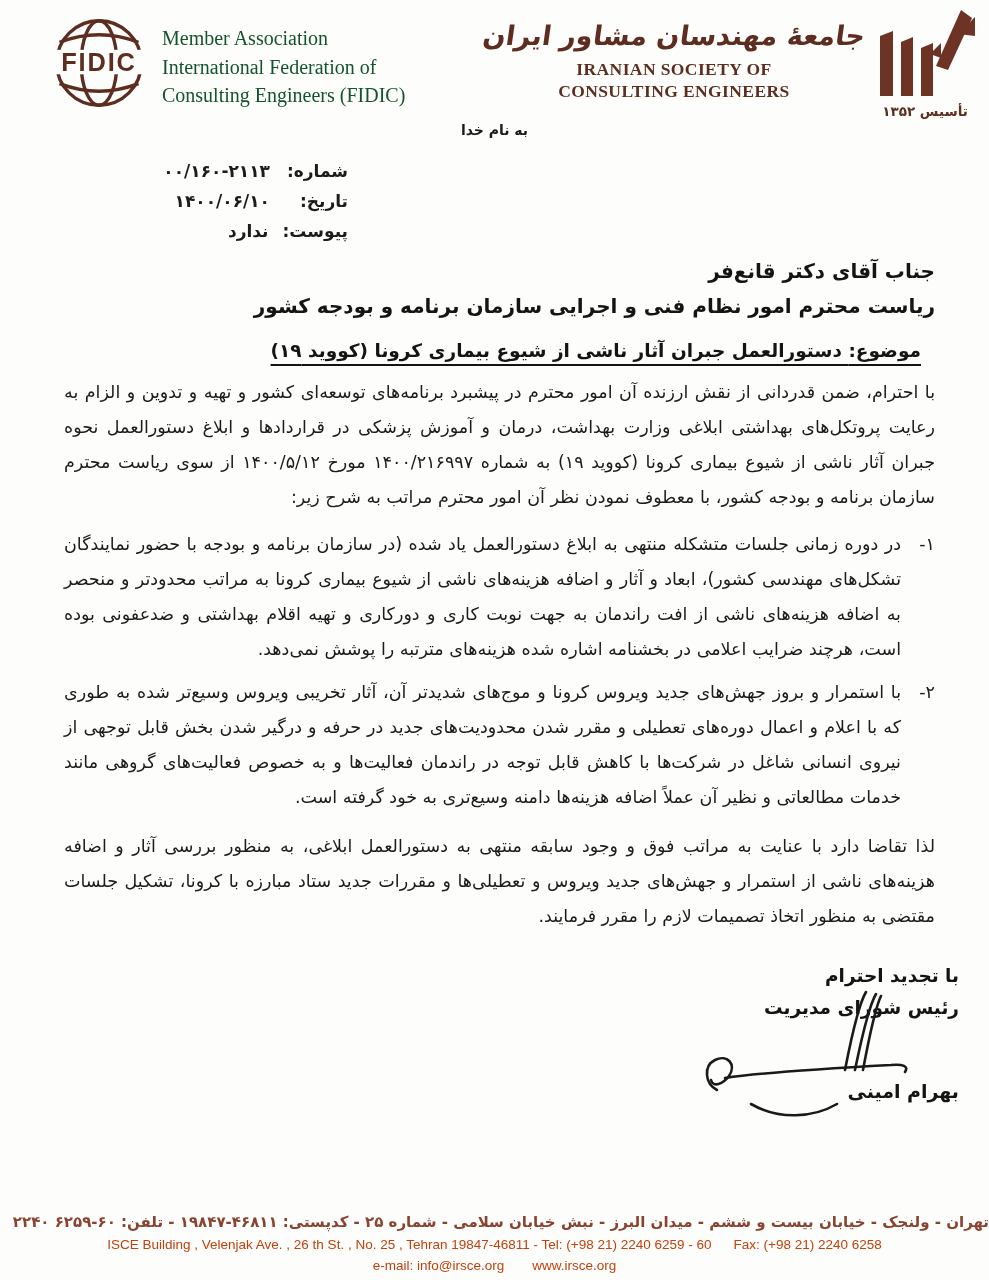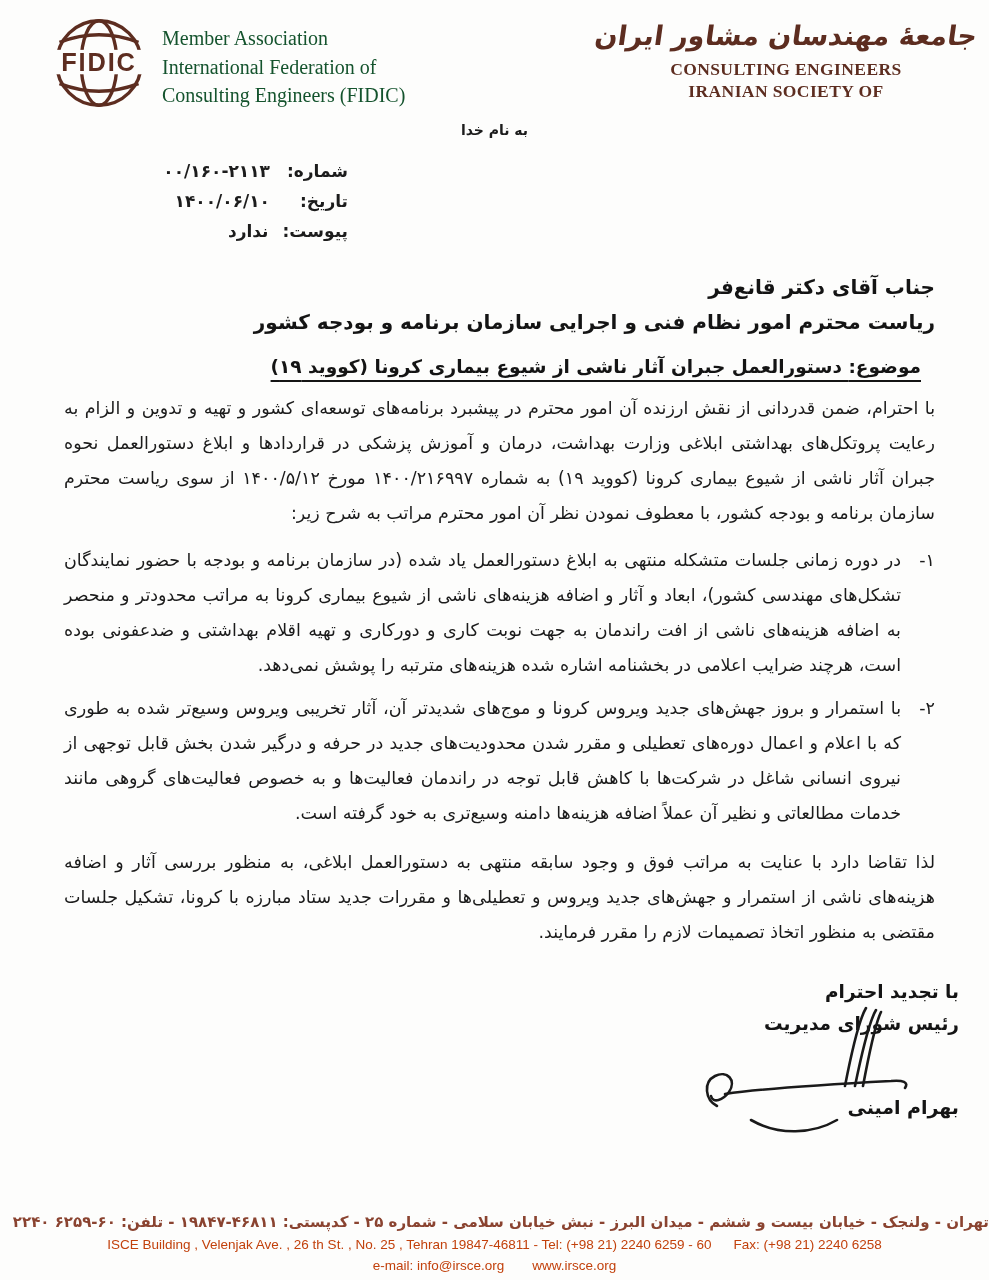--- a/index.html
+++ b/index.html
@@ -22,21 +22,21 @@
   .isce-en{ font-family:"Liberation Serif", serif; font-weight:700; font-size:17.5px; line-height:22px; letter-spacing:.4px; margin-top:7px; white-space:nowrap; }
   .isce-mark{ width:104px; text-align:center; }
   .isce-est{ color:#5d2d20; font-size:13.5px; font-weight:600; margin-top:1px; direction:rtl; white-space:nowrap; }
   
   .bismillah{ text-align:center; font-size:14px; font-weight:700; margin-top:0; }
   .meta{ width:300px; margin:18px auto 0 48px; direction:rtl; font-size:17px; font-weight:600; }
   .meta-row{ display:flex; gap:14px; line-height:30px; }
   .meta-label{ flex:0 0 64px; }
   .meta-value{ white-space:nowrap; }
   
-  .recipient{ direction:rtl; text-align:right; padding:0 54px 0 64px; margin-top:24px;
+  .recipient{ direction:rtl; text-align:right; padding:0 54px 0 64px; margin-top:8px;
               font-size:20px; font-weight:700; line-height:35px; color:#141414; }
   .subject{ direction:rtl; text-align:right; padding:0 68px 0 64px; margin-top:16px;
             font-size:18.5px; font-weight:700; color:#141414; }
   .subject-inner{ text-decoration:underline; text-underline-offset:7px; text-decoration-thickness:1.5px; }
   .letter-body{ direction:rtl; text-align:justify; padding:0 54px 0 64px; margin-top:14px;
                 font-size:17.5px; line-height:35px; color:#1b1b1b; }
   .letter-body p.intro{ margin-bottom:12px; }
   .list-item{ display:flex; gap:8px; margin-bottom:8px; }
   .list-marker{ flex:0 0 26px; }
   .list-text{ flex:1; text-align:justify; }
@@ -80,23 +80,36 @@
         <div>Member Association</div>
         <div>International Federation of</div>
         <div>Consulting Engineers (FIDIC)</div>
       </div>
     </div>
 
     <div class="isce-block">
       <div class="isce-text">
         <div class="isce-fa">جامعۀ مهندسان مشاور ایران</div>
         <div class="isce-en">
+          <div>IRANIAN SOCIETY OF</div>
           <div>CONSULTING ENGINEERS</div>
-          <div>IRANIAN SOCIETY OF</div>
         </div>
+      </div>
+      <div class="isce-mark">
+        <svg width="102" height="92" viewBox="0 0 102 92">
+          <g fill="#6d3325">
+            <polygon points="6,30 19,25 19,90 6,90"></polygon>
+            <polygon points="27,36 39,31 39,90 27,90"></polygon>
+            <polygon points="47,42 59,37 59,90 47,90"></polygon>
+            <polygon points="56,48 67,37 67,52"></polygon>
+            <polygon points="62,60 87,4 98,12 74,64"></polygon>
+            <polygon points="84,28 101,11 101,30"></polygon>
+          </g>
+        </svg>
+        <div class="isce-est">تأسیس ۱۳۵۲</div>
       </div>
     </div>
   </div>
 
   <div class="bismillah" dir="rtl">به نام خدا</div>
 
   <div class="meta">
     <div class="meta-row">
       <span class="meta-label">شماره:</span>
       <span class="meta-value num" dir="ltr">۰۰/۱۶۰-۲۱۱۳</span>

